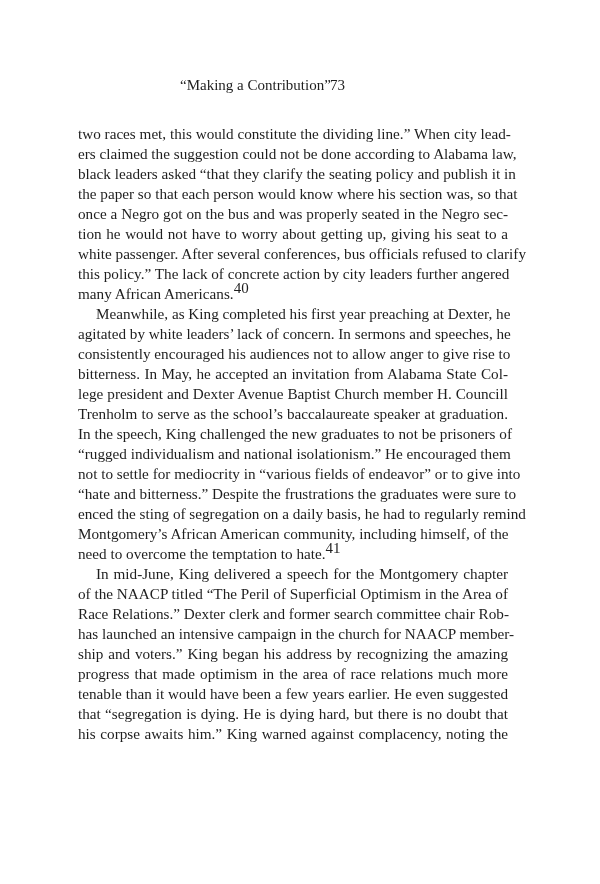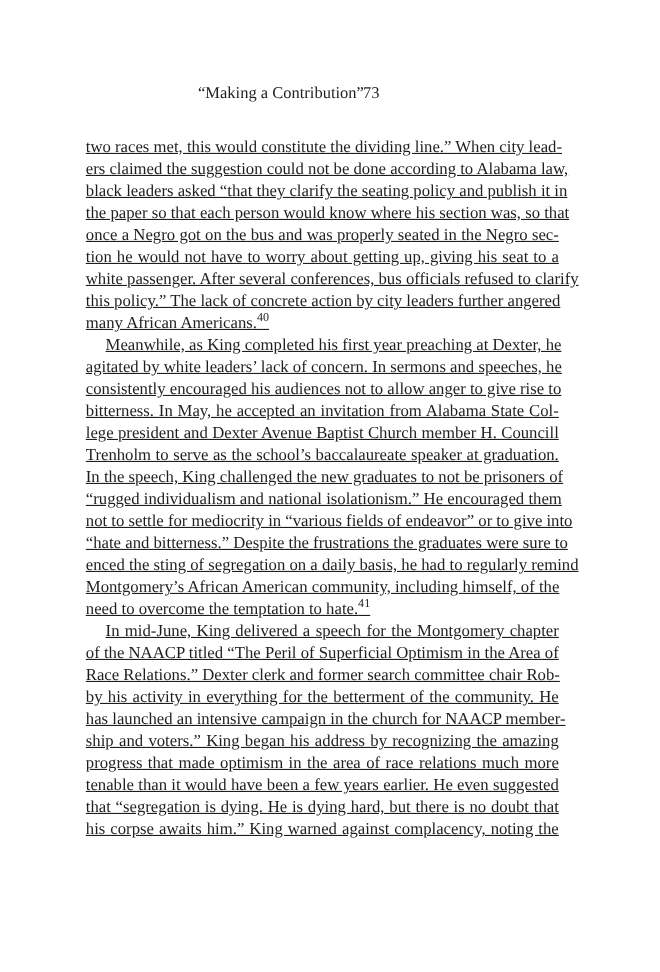--- a/index.html
+++ b/index.html
@@ -8,29 +8,29 @@
       font-family: "Liberation Serif", "DejaVu Serif", serif; color: #1e1e1e;
     }
     .running-head {
       position: absolute; top: 74px; left: 0; width: 600px; height: 22px;
       font-size: 15px; line-height: 22px; font-family: Liberation Serif, serif;
     }
     .running-head .title { position: absolute; left: 180px; top: 0; }
     .running-head .page-num { position: absolute; left: 330px; top: 0; }
     .body-text {
       position: absolute; left: 78px; top: 124px; width: 430px;
-      font-size: 15.2px; line-height: 20px; text-decoration: underline;
+      font-size: 15.2px; line-height: 20px;
     }
     .line {
       display: block; white-space: nowrap; text-align: justify; text-align-last: justify;
       height: 20px; overflow: visible;
     }
     .line.last { text-align-last: left; }
     .line.indent { padding-left: 18px; }
-    sup { font-size: 11px; line-height: 0; vertical-align: 6px; }
+    sup { font-size: 15px; line-height: 0; vertical-align: 6px; }
   </style>
 </head>
 <body>
 
 <div class="running-head">
   <span class="title">“Making a Contribution”</span>
   <span class="page-num">73</span>
 </div>
 
 <div class="body-text">
@@ -60,21 +60,20 @@
     <span class="line">“hate and bitterness.” Despite the frustrations the graduates were sure to</span>
     <span class="line">enced the sting of segregation on a daily basis, he had to regularly remind</span>
     <span class="line">Montgomery’s African American community, including himself, of the</span>
     <span class="line last"><span>need to overcome the temptation to hate.</span><sup>41</sup></span>
   </div>
 
   <div class="para">
     <span class="line indent">In mid-June, King delivered a speech for the Montgomery chapter</span>
     <span class="line">of the NAACP titled “The Peril of Superficial Optimism in the Area of</span>
     <span class="line">Race Relations.” Dexter clerk and former search committee chair Rob-</span>
-    <span class="line">by his activity in everything for the betterment of the community. He</span>
     <span class="line">has launched an intensive campaign in the church for NAACP member-</span>
     <span class="line">ship and voters.” King began his address by recognizing the amazing</span>
     <span class="line">progress that made optimism in the area of race relations much more</span>
     <span class="line">tenable than it would have been a few years earlier. He even suggested</span>
     <span class="line">that “segregation is dying. He is dying hard, but there is no doubt that</span>
     <span class="line">his corpse awaits him.” King warned against complacency, noting the</span>
   </div>
 </div>
 
 </body></html>

